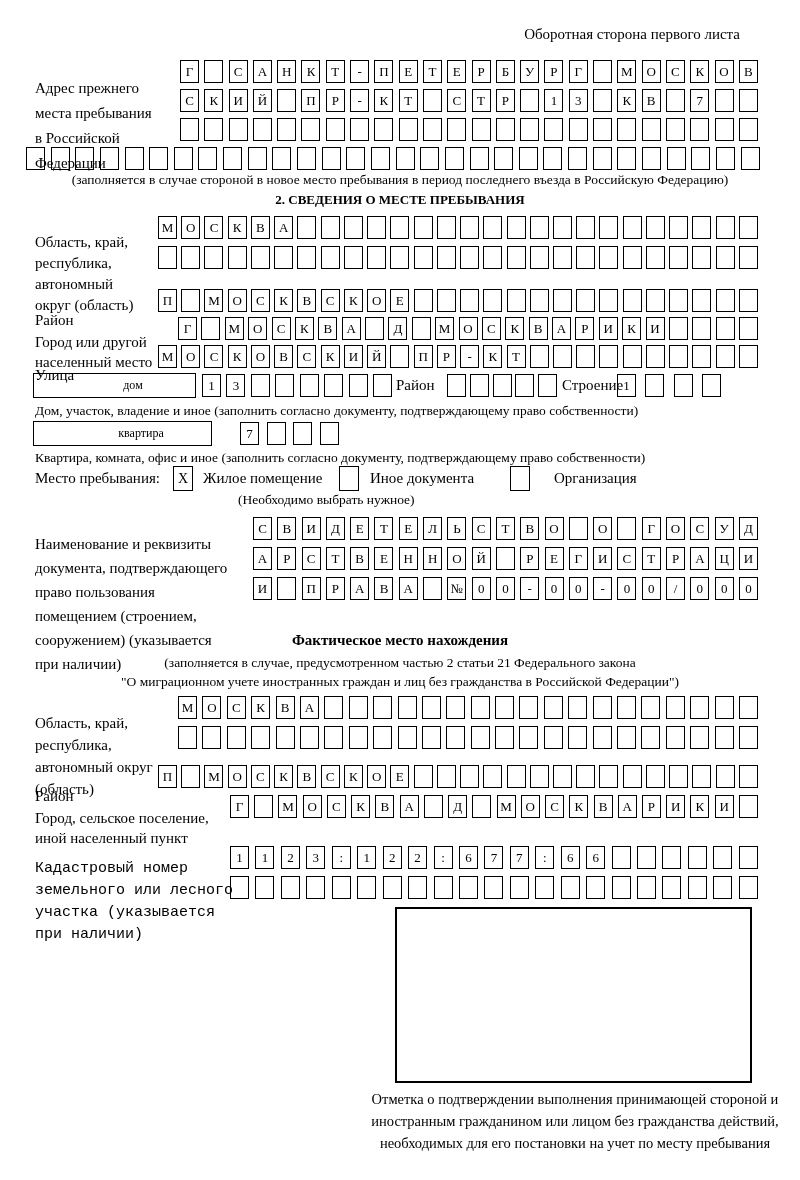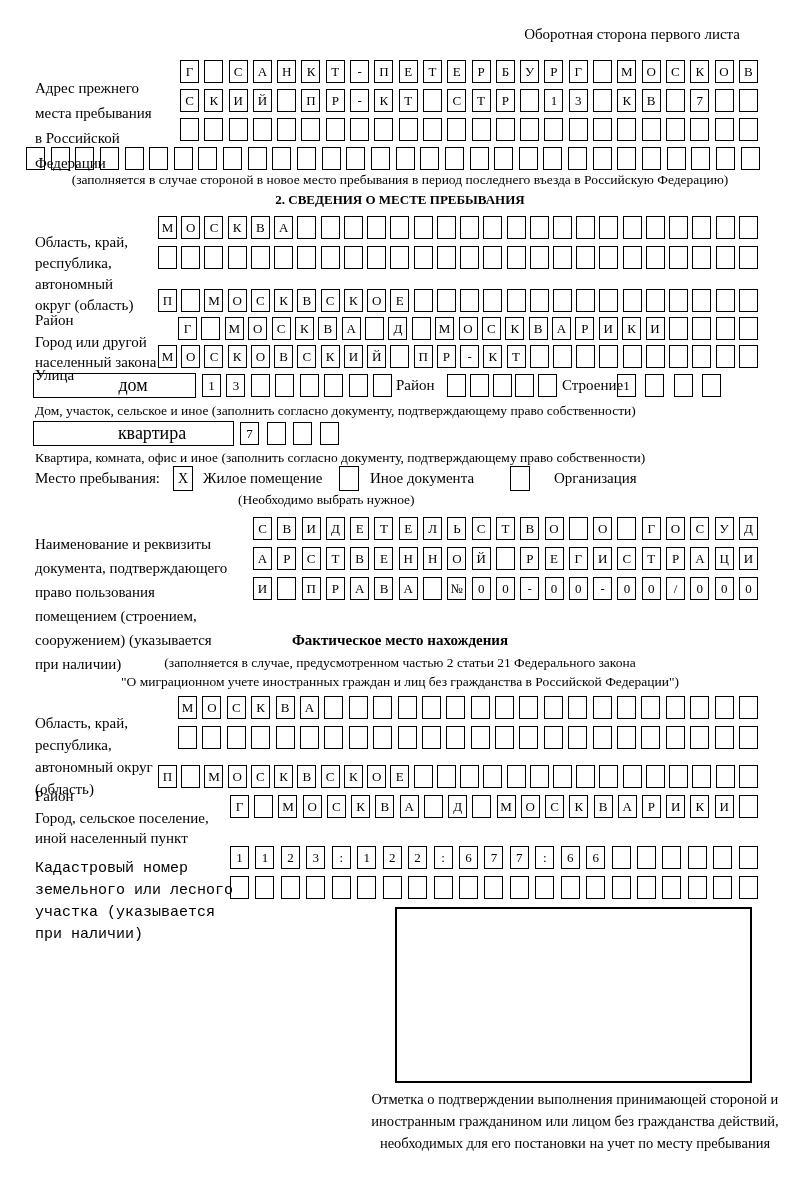--- a/index.html
+++ b/index.html
@@ -7,21 +7,21 @@
   .abs{position:absolute;}
   .lbl{white-space:pre-line;font-size:15px;line-height:21px;margin-top:18px;}
   .note{font-size:13.5px;}
   .center{left:0;width:800px;text-align:center;}
   .bold{font-weight:bold;}
   .cellrow{display:flex;justify-content:space-between;}
   .cell{box-sizing:border-box;flex:0 0 19px;width:19px;height:23px;border:1.6px solid #000;
         display:inline-flex;align-items:center;justify-content:center;
         font-size:13px;font-family:"Liberation Serif","DejaVu Serif",serif;}
   .widebox{box-sizing:border-box;border:1.6px solid #000;height:25px;display:flex;
-           align-items:center;justify-content:center;font-size:18px;padding-left:37px;}
+           align-items:center;justify-content:center;font-size:12px;padding-left:37px;}
   .chkbox{box-sizing:border-box;border:1.6px solid #000;width:20px;height:25px;display:flex;
           align-items:center;justify-content:center;font-size:14px;}
   .inline-lbl{font-size:15px;}
   .stampbox{box-sizing:border-box;border:2px solid #000;}
   .caption{font-size:14.5px;line-height:22px;text-align:center;}
 </style>
 </head>
 <body>
 
 <div class="abs" style="top:26px;right:60px;font-size:15px;margin-left:22px;">Оборотная сторона первого листа</div>
@@ -229,21 +229,21 @@
     <span class="cell"></span>
     <span class="cell"></span>
     <span class="cell"></span>
     <span class="cell"></span>
     <span class="cell"></span>
     <span class="cell"></span>
     <span class="cell"></span>
   </div>
 
 <div class="abs lbl" style="left:35px;top:314px;line-height:20px;">Город или другой
-населенный закона</div>
+населенный место</div>
 <div class="abs cellrow" style="left:178px;top:317px;width:580px;">
     <span class="cell">Г</span>
     <span class="cell"></span>
     <span class="cell">М</span>
     <span class="cell">О</span>
     <span class="cell">С</span>
     <span class="cell">К</span>
     <span class="cell">В</span>
     <span class="cell">А</span>
     <span class="cell"></span>
@@ -314,23 +314,23 @@
     <span class="cell"></span>
     <span class="cell"></span>
   </div>
 <div class="abs inline-lbl" style="left:562px;top:377px;">Строение</div>
 <div class="abs cellrow" style="left:617px;top:374px;width:104px;">
     <span class="cell">1</span>
     <span class="cell"></span>
     <span class="cell"></span>
     <span class="cell"></span>
   </div>
-<div class="abs note" style="left:35px;top:403px;">Дом, участок, сельское и иное (заполнить согласно документу, подтверждающему право собственности)</div>
-
-<div class="abs widebox" style="left:33px;top:421px;width:201px;">квартира</div>
+<div class="abs note" style="left:35px;top:403px;">Дом, участок, владение и иное (заполнить согласно документу, подтверждающему право собственности)</div>
+
+<div class="abs widebox" style="left:33px;top:421px;width:179px;">квартира</div>
 <div class="abs cellrow" style="left:240px;top:422px;width:99px;">
     <span class="cell">7</span>
     <span class="cell"></span>
     <span class="cell"></span>
     <span class="cell"></span>
   </div>
 <div class="abs note" style="left:35px;top:450px;">Квартира, комната, офис и иное (заполнить согласно документу, подтверждающему право собственности)</div>
 
 <div class="abs inline-lbl" style="left:35px;top:470px;">Место пребывания:</div>
 <div class="abs chkbox" style="left:173px;top:466px;">X</div>

